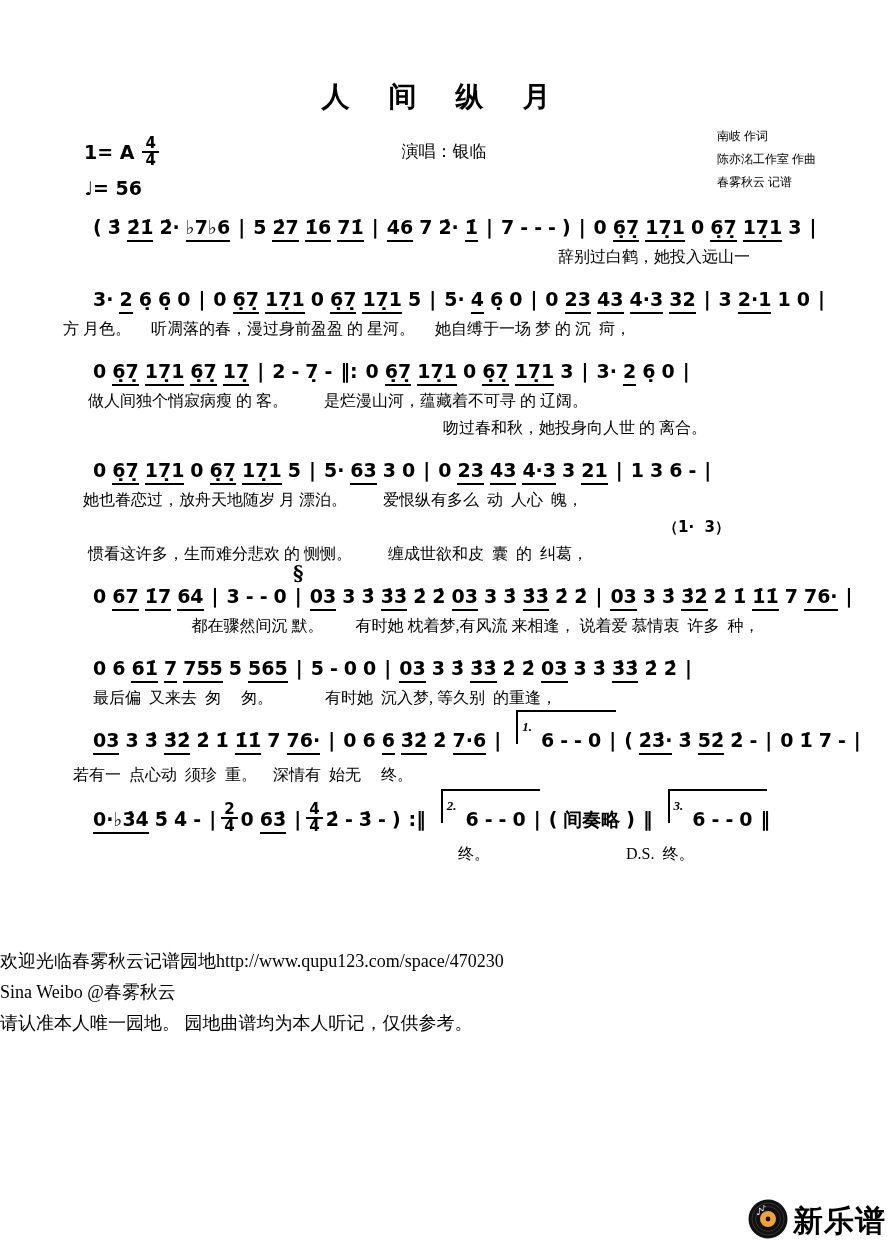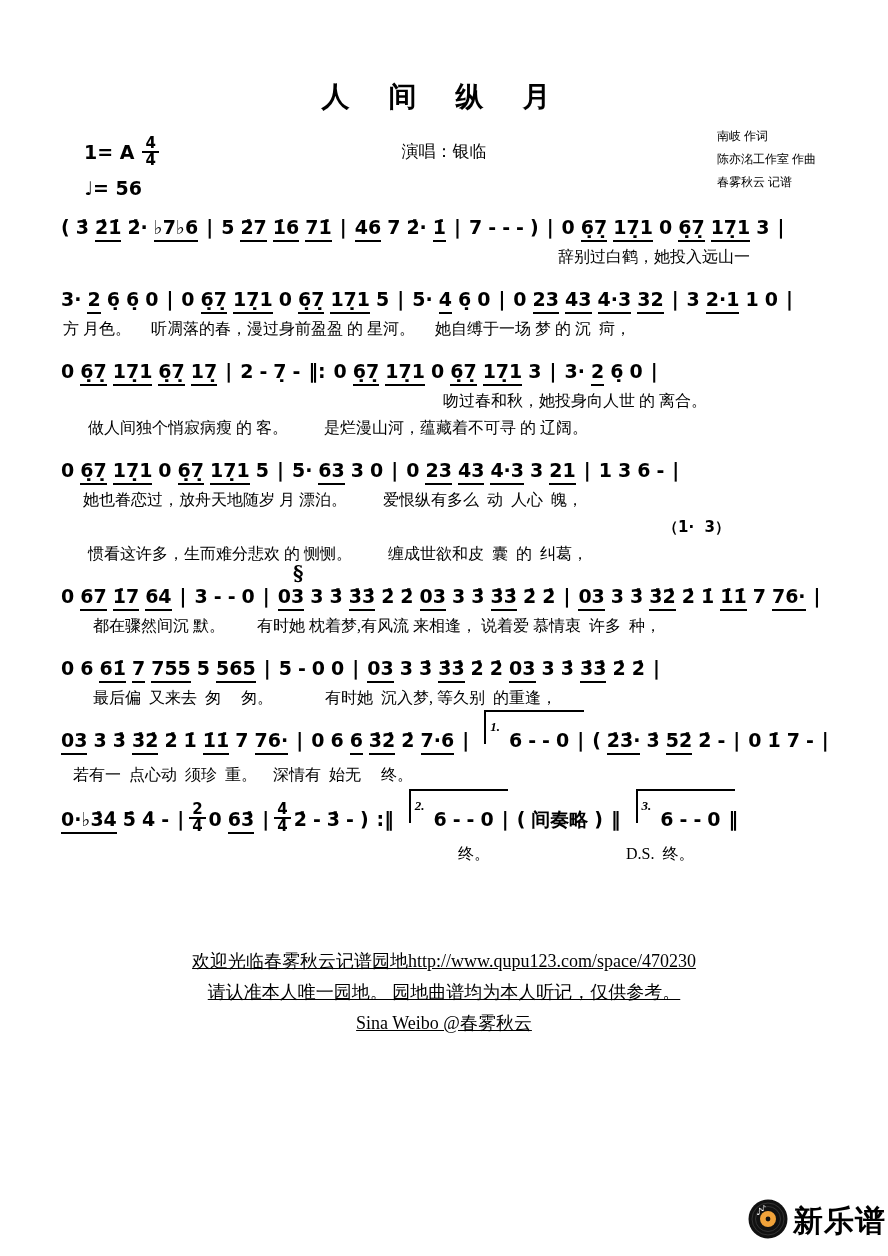--- a/index.html
+++ b/index.html
@@ -31,21 +31,21 @@
   .keyrow{display:flex;align-items:center;gap:8px;}
   .frac{display:inline-block;text-align:center;line-height:1.02;font-size:15px;vertical-align:-5px;}
   .frac .fn{display:block;border-bottom:2px solid #000;padding:0 3px;}
   .frac .fd{display:block;}
   .tempo{margin-top:6px;}
   
   #systems{position:absolute;top:212px;left:58px;width:800px;}
   .system{position:relative;margin-bottom:15px;}
   .notes{
     font-family:"DejaVu Sans","Liberation Sans",sans-serif;
-    font-weight:bold;font-size:19px;white-space:nowrap;line-height:30px;
+    font-weight:bold;font-size:19px;white-space:nowrap;line-height:30px;margin-left:32px;
   }
   .tok{display:inline-block;margin:0 3px;}
   .tok.u{border-bottom:2px solid #000;padding-bottom:1px;line-height:24px;}
   .tok.bar{margin:0 5px;font-weight:bold;}
   .volta{
     display:inline-block;position:relative;top:-16px;
     border-left:2px solid #000;border-top:2px solid #000;
     font-family:"Liberation Serif",serif;font-style:italic;font-weight:bold;
     font-size:13px;padding:0 84px 2px 4px;margin:0 -78px 0 10px;
   }
@@ -53,21 +53,21 @@
     position:absolute;top:-20px;font-size:20px;font-weight:bold;
     font-family:"DejaVu Serif",serif;
   }
   .lyric{
     font-size:16px;white-space:pre;margin-top:3px;line-height:24px;
   }
   .annot{font-size:15px;font-weight:bold;font-family:"DejaVu Sans",sans-serif;}
   
   .footer{
     position:absolute;top:946px;left:0;width:100%;
-    text-align:center;font-size:18px;line-height:31px;text-decoration:underline;
+    text-align:left;font-size:18px;line-height:31px;
   }
   
   .logo{
     position:absolute;right:2px;bottom:12px;
     display:flex;align-items:center;gap:4px;
   }
   .logo-text{
     font-family:"DejaVu Sans","Liberation Sans",sans-serif;
     font-weight:bold;font-size:30px;letter-spacing:1px;
   }
@@ -99,52 +99,52 @@
     <div class="system">
       <div class="notes"><span class="tok">(</span><span class="tok">3̇</span><span class="tok u">2̇1̇</span><span class="tok">2̇·</span><span class="tok u">♭7♭6</span><span class="tok bar">|</span><span class="tok">5</span><span class="tok u">2̇7</span><span class="tok u">1̇6</span><span class="tok u">71̇</span><span class="tok bar">|</span><span class="tok u">46</span><span class="tok">7</span><span class="tok">2̇·</span><span class="tok u">1̇</span><span class="tok bar">|</span><span class="tok">7</span><span class="tok">-</span><span class="tok">-</span><span class="tok">-</span><span class="tok">)</span><span class="tok bar">|</span><span class="tok">0</span><span class="tok u">6̣7̣</span><span class="tok u">17̣1</span><span class="tok">0</span><span class="tok u">6̣7̣</span><span class="tok u">17̣1</span><span class="tok">3</span><span class="tok bar">|</span></div>
       <div class="lyric" style="margin-left: 500px;">辞别过白鹤，她投入远山一</div>
     </div>
     <div class="system">
       <div class="notes"><span class="tok">3·</span><span class="tok u">2</span><span class="tok">6̣</span><span class="tok">6̣</span><span class="tok">0</span><span class="tok bar">|</span><span class="tok">0</span><span class="tok u">6̣7̣</span><span class="tok u">17̣1</span><span class="tok">0</span><span class="tok u">6̣7̣</span><span class="tok u">17̣1</span><span class="tok">5</span><span class="tok bar">|</span><span class="tok">5·</span><span class="tok u">4</span><span class="tok">6̣</span><span class="tok">0</span><span class="tok bar">|</span><span class="tok">0</span><span class="tok u">23</span><span class="tok u">43</span><span class="tok u">4·3</span><span class="tok u">32</span><span class="tok bar">|</span><span class="tok">3</span><span class="tok u">2·1</span><span class="tok">1</span><span class="tok">0</span><span class="tok bar">|</span></div>
       <div class="lyric" style="margin-left: 5px;">方 月色。　 听凋落的春，漫过身前盈盈 的 星河。　 她自缚于一场 梦 的 沉  疴，</div>
     </div>
     <div class="system">
       <div class="notes"><span class="tok">0</span><span class="tok u">6̣7̣</span><span class="tok u">17̣1</span><span class="tok u">6̣7̣</span><span class="tok u">17̣</span><span class="tok bar">|</span><span class="tok">2</span><span class="tok">-</span><span class="tok">7̣</span><span class="tok">-</span><span class="tok bar">‖:</span><span class="tok">0</span><span class="tok u">6̣7̣</span><span class="tok u">17̣1</span><span class="tok">0</span><span class="tok u">6̣7̣</span><span class="tok u">17̣1</span><span class="tok">3</span><span class="tok bar">|</span><span class="tok">3·</span><span class="tok u">2</span><span class="tok">6̣</span><span class="tok">0</span><span class="tok bar">|</span></div>
+      <div class="lyric" style="margin-left: 30px;">做人间独个悄寂病瘦 的 客。　　 是烂漫山河，蕴藏着不可寻 的 辽阔。</div>
       <div class="lyric" style="margin-left: 385px;">吻过春和秋，她投身向人世 的 离合。</div>
-      <div class="lyric" style="margin-left: 30px;">做人间独个悄寂病瘦 的 客。　　 是烂漫山河，蕴藏着不可寻 的 辽阔。</div>
     </div>
     <div class="system">
       <div class="notes"><span class="tok">0</span><span class="tok u">6̣7̣</span><span class="tok u">17̣1</span><span class="tok">0</span><span class="tok u">6̣7̣</span><span class="tok u">17̣1</span><span class="tok">5</span><span class="tok bar">|</span><span class="tok">5·</span><span class="tok u">63</span><span class="tok">3</span><span class="tok">0</span><span class="tok bar">|</span><span class="tok">0</span><span class="tok u">23</span><span class="tok u">43</span><span class="tok u">4·3</span><span class="tok">3</span><span class="tok u">21</span><span class="tok bar">|</span><span class="tok">1</span><span class="tok">3</span><span class="tok">6</span><span class="tok">-</span><span class="tok bar">|</span></div>
       <div class="lyric" style="margin-left: 25px;">她也眷恋过，放舟天地随岁 月 漂泊。　　 爱恨纵有多么  动  人心  魄，</div>
       <div class="lyric annot" style="margin-left: 605px;">（1·  3）</div>
       <div class="lyric" style="margin-left: 30px;">惯看这许多，生而难分悲欢 的 恻恻。　　 缠成世欲和皮  囊  的  纠葛，</div>
     </div>
     <div class="system">
       <span class="segno" style="left: 235px;">§</span>
       <div class="notes"><span class="tok">0</span><span class="tok u">67</span><span class="tok u">1̇7</span><span class="tok u">64</span><span class="tok bar">|</span><span class="tok">3</span><span class="tok">-</span><span class="tok">-</span><span class="tok">0</span><span class="tok bar">|</span><span class="tok u">03</span><span class="tok">3</span><span class="tok">3̇</span><span class="tok u">3̇3̇</span><span class="tok">2̇</span><span class="tok">2̇</span><span class="tok u">03</span><span class="tok">3</span><span class="tok">3̇</span><span class="tok u">3̇3̇</span><span class="tok">2̇</span><span class="tok">2̇</span><span class="tok bar">|</span><span class="tok u">03</span><span class="tok">3</span><span class="tok">3̇</span><span class="tok u">3̇2̇</span><span class="tok">2̇</span><span class="tok">1̇</span><span class="tok u">1̇1̇</span><span class="tok">7</span><span class="tok u">76·</span><span class="tok bar">|</span></div>
-      <div class="lyric" style="margin-left: 35px;">都在骤然间沉 默。　　有时她 枕着梦,有风流 来相逢， 说着爱 慕情衷  许多  种，</div>
+      <div class="lyric" style="margin-left: 35px; text-align: center;">都在骤然间沉 默。　　有时她 枕着梦,有风流 来相逢， 说着爱 慕情衷  许多  种，</div>
     </div>
     <div class="system">
       <div class="notes"><span class="tok">0</span><span class="tok">6</span><span class="tok u">61̇</span><span class="tok u">7</span><span class="tok u">755</span><span class="tok">5</span><span class="tok u">565</span><span class="tok bar">|</span><span class="tok">5</span><span class="tok">-</span><span class="tok">0</span><span class="tok">0</span><span class="tok bar">|</span><span class="tok u">03</span><span class="tok">3</span><span class="tok">3̇</span><span class="tok u">3̇3̇</span><span class="tok">2̇</span><span class="tok">2̇</span><span class="tok u">03</span><span class="tok">3</span><span class="tok">3̇</span><span class="tok u">3̇3̇</span><span class="tok">2̇</span><span class="tok">2̇</span><span class="tok bar">|</span></div>
       <div class="lyric" style="margin-left: 35px;">最后偏  又来去  匆　 匆。　　　 有时她  沉入梦, 等久别  的重逢，</div>
     </div>
     <div class="system">
       <div class="notes"><span class="tok u">03</span><span class="tok">3</span><span class="tok">3̇</span><span class="tok u">3̇2̇</span><span class="tok">2̇</span><span class="tok">1̇</span><span class="tok u">1̇1̇</span><span class="tok">7</span><span class="tok u">76·</span><span class="tok bar">|</span><span class="tok">0</span><span class="tok">6</span><span class="tok u">6</span><span class="tok u">3̇2̇</span><span class="tok">2̇</span><span class="tok u">7·6</span><span class="tok bar">|</span><span class="volta">1.</span><span class="tok">6</span><span class="tok">-</span><span class="tok">-</span><span class="tok">0</span><span class="tok bar">|</span><span class="tok">(</span><span class="tok u">2̇3̇·</span><span class="tok">3̇</span><span class="tok u">52̇</span><span class="tok">2̇</span><span class="tok">-</span><span class="tok bar">|</span><span class="tok">0</span><span class="tok">1̇</span><span class="tok">7</span><span class="tok">-</span><span class="tok bar">|</span></div>
       <div class="lyric" style="margin-left: 15px;">若有一  点心动  须珍  重。　深情有  始无　 终。</div>
     </div>
     <div class="system">
       <div class="notes"><span class="tok u">0·♭3̇4̇</span><span class="tok">5̇</span><span class="tok">4̇</span><span class="tok">-</span><span class="tok bar">|</span><span class="frac"><span class="fn">2</span><span class="fd">4</span></span><span class="tok">0</span><span class="tok u">63̇</span><span class="tok bar">|</span><span class="frac"><span class="fn">4</span><span class="fd">4</span></span><span class="tok">2̇</span><span class="tok">-</span><span class="tok">3̇</span><span class="tok">-</span><span class="tok">)</span><span class="tok bar">:‖</span><span class="volta">2.</span><span class="tok">6</span><span class="tok">-</span><span class="tok">-</span><span class="tok">0</span><span class="tok bar">|</span><span class="tok">(</span><span class="tok">间奏略</span><span class="tok">)</span><span class="tok bar">‖</span><span class="volta">3.</span><span class="tok">6</span><span class="tok">-</span><span class="tok">-</span><span class="tok">0</span><span class="tok bar">‖</span></div>
       <div class="lyric" style="margin-left: 400px;">终。　　　　　　　　  D.S.  终。</div>
     </div>
   </div>
 
 <div class="footer">
   <div>欢迎光临春雾秋云记谱园地http://www.qupu123.com/space/470230</div>
+  <div>Sina Weibo @春雾秋云</div>
   <div>请认准本人唯一园地。 园地曲谱均为本人听记，仅供参考。</div>
-  <div>Sina Weibo @春雾秋云</div>
 </div>
 
 <div class="logo">
   <span>
     <svg width="42" height="42" viewBox="0 0 42 42">
       <circle cx="21" cy="21" r="19.5" fill="#111111"></circle>
       <circle cx="21" cy="21" r="16" fill="none" stroke="#333333" stroke-width="1"></circle>
       <circle cx="21" cy="21" r="12.5" fill="none" stroke="#333333" stroke-width="1"></circle>
       <circle cx="21" cy="21" r="8" fill="#f0a23a"></circle>
       <circle cx="21" cy="21" r="2.4" fill="#111111"></circle>

